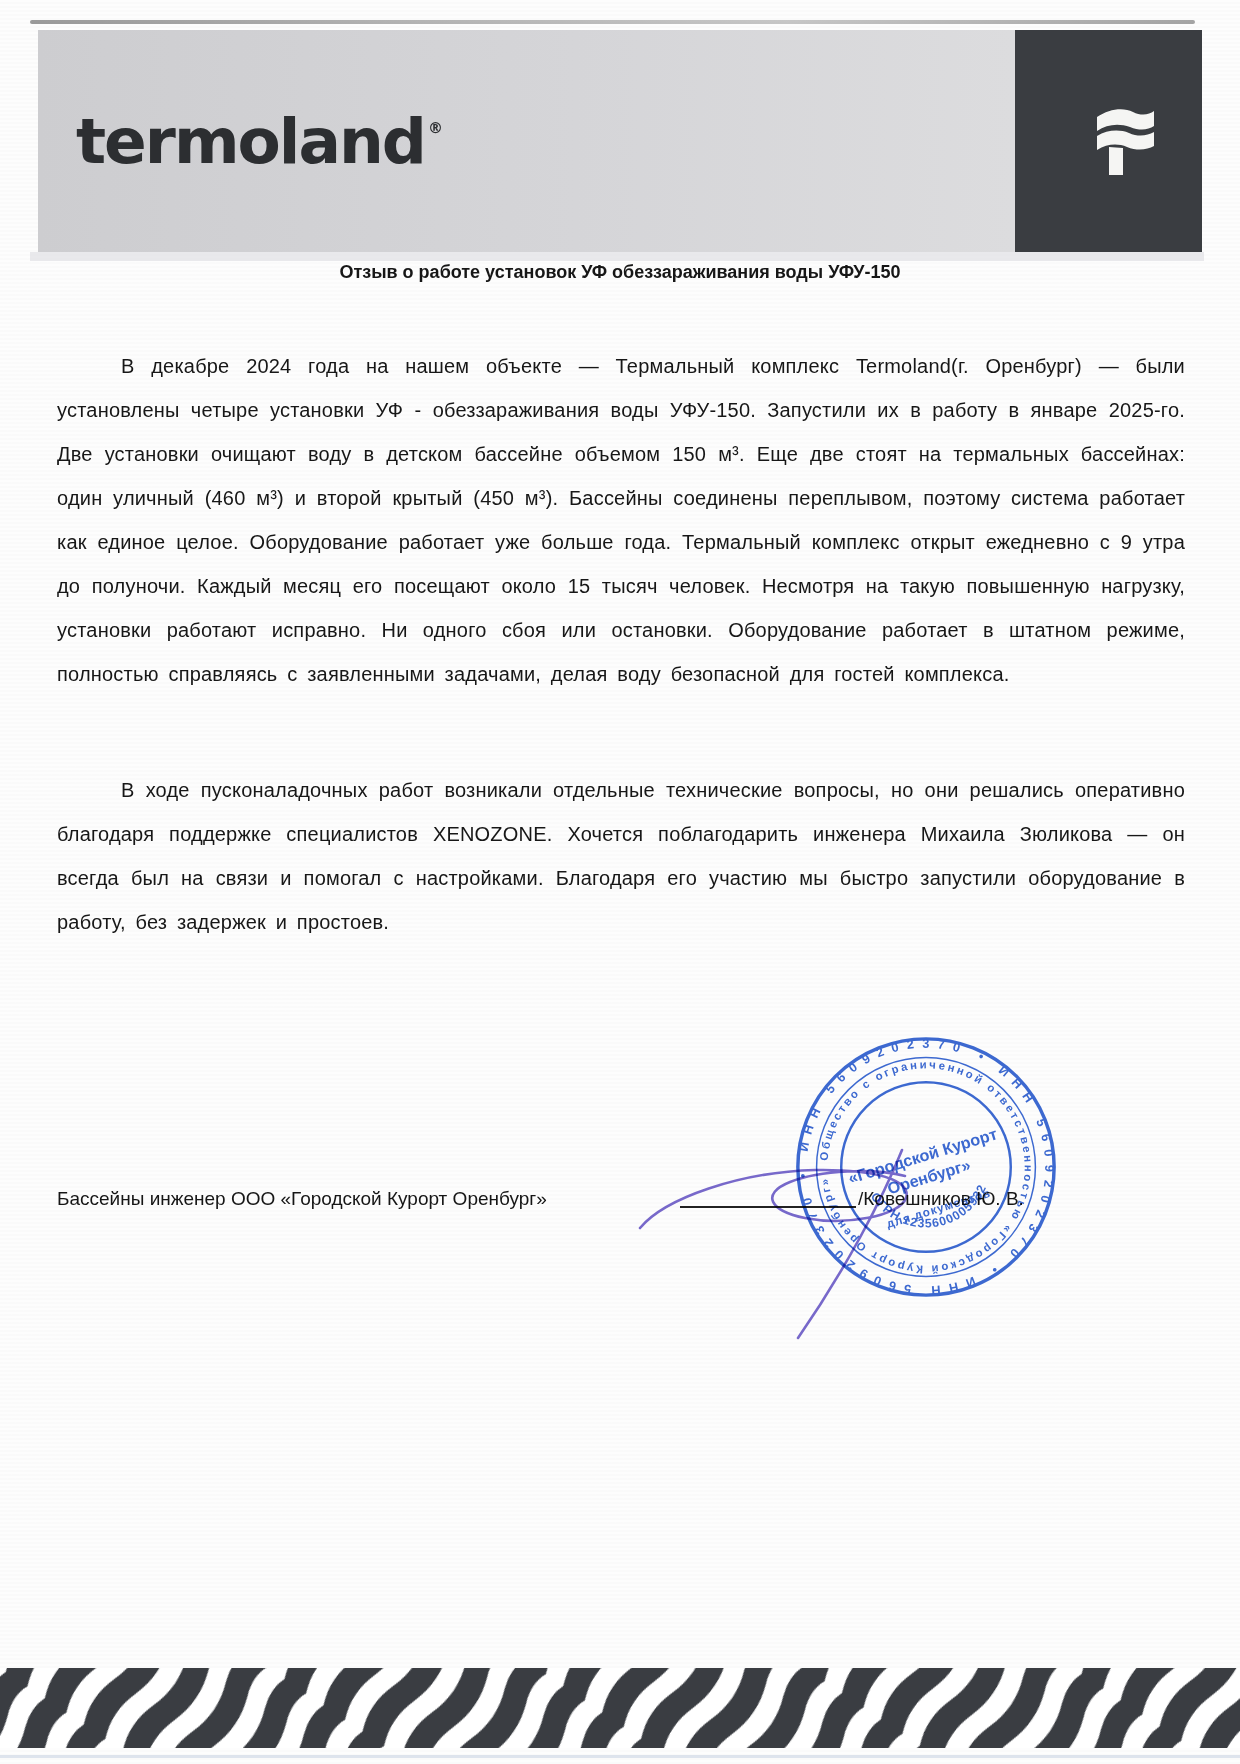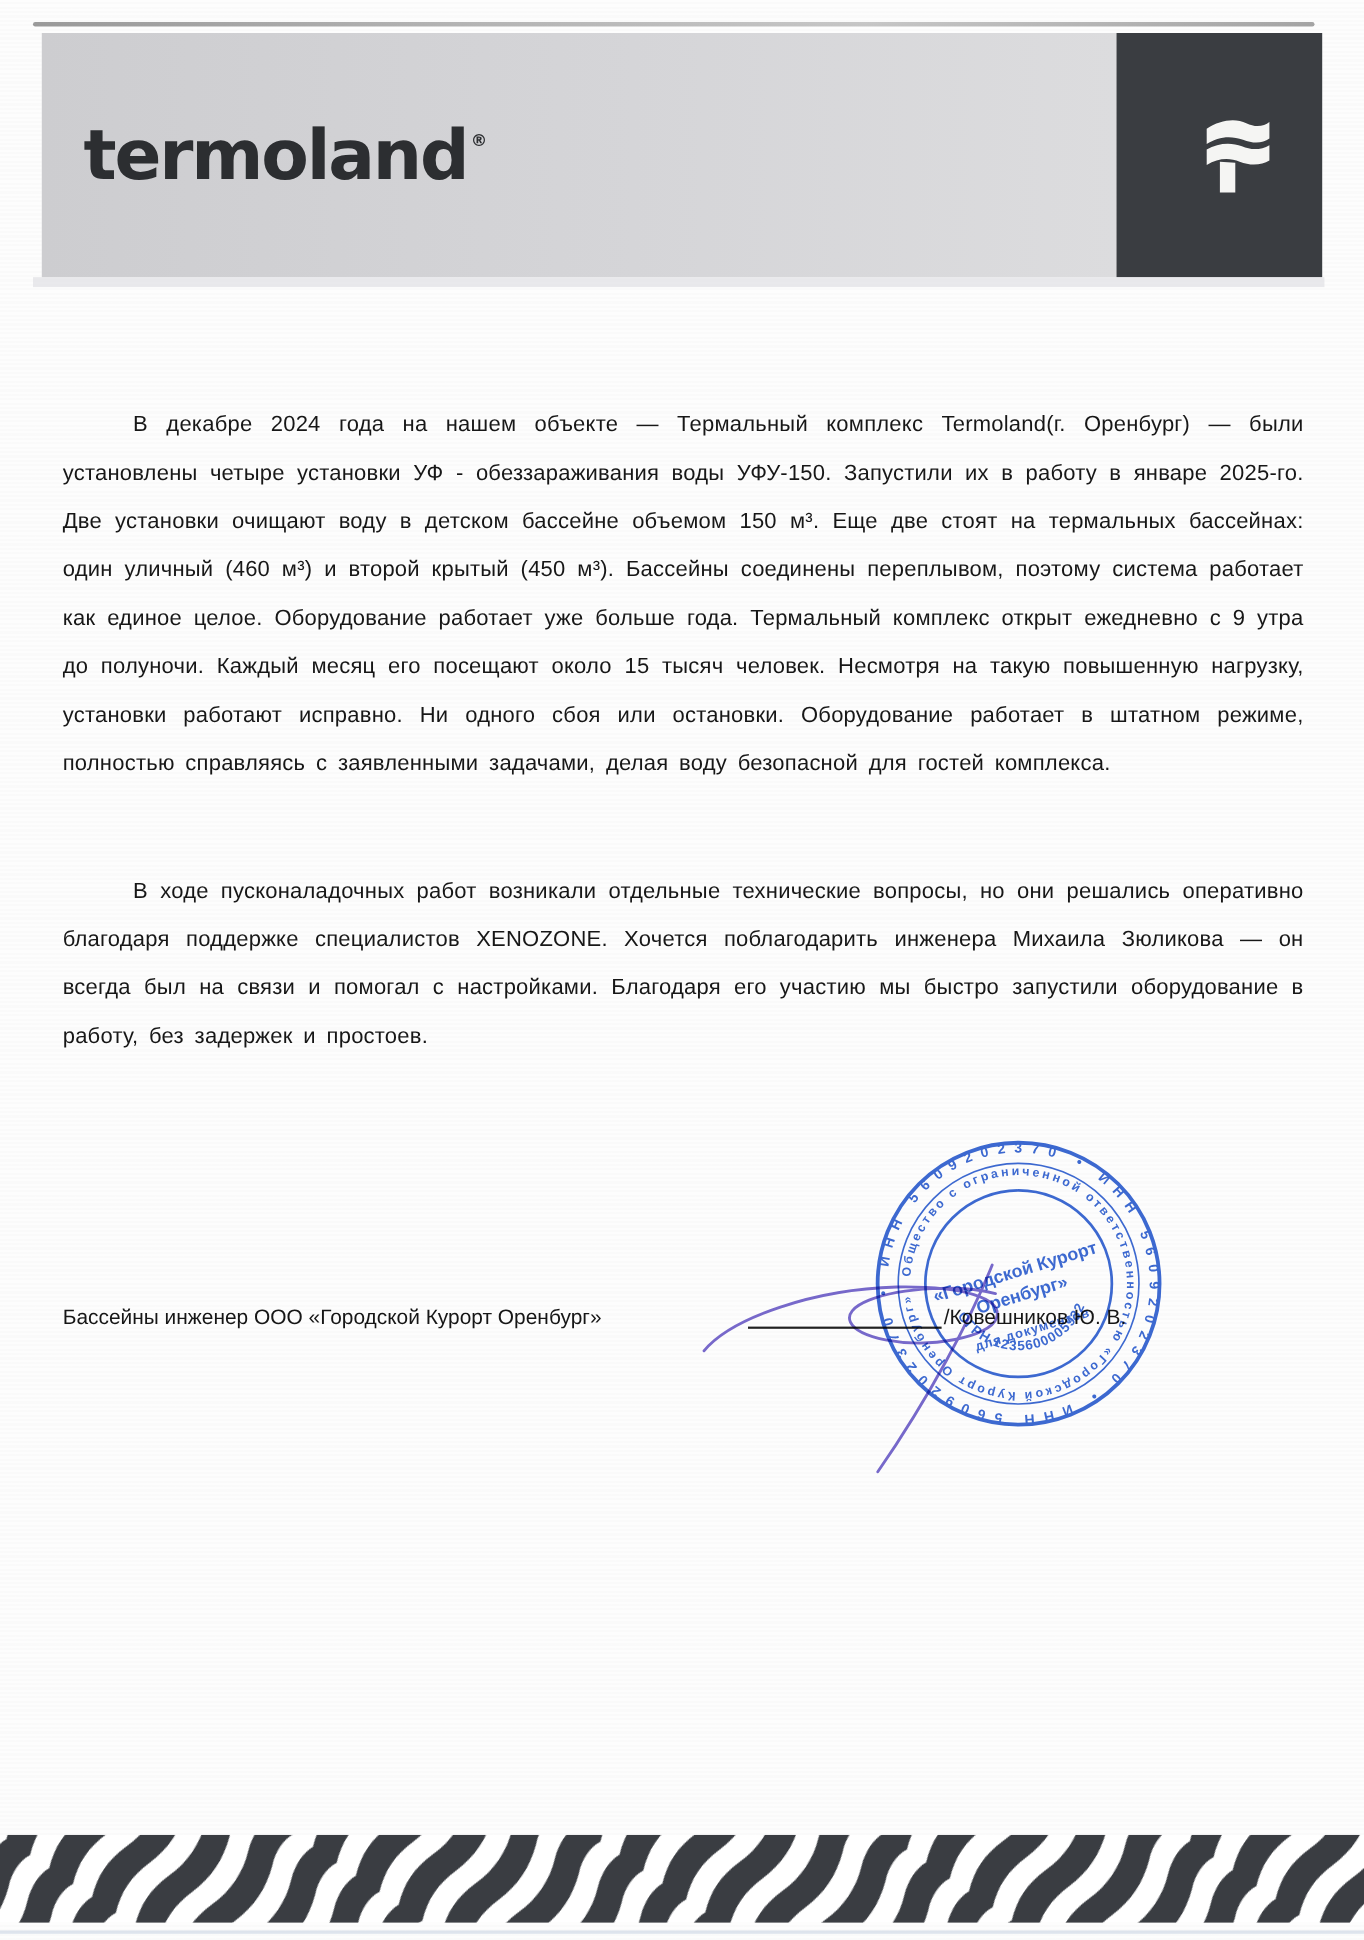--- a/index.html
+++ b/index.html
@@ -23,21 +23,21 @@
   .banner-gray{flex:1;background:linear-gradient(90deg,#cdcdd0,#d5d5d8 55%,#dcdcde);
     display:flex;align-items:center;padding-left:38px;box-sizing:border-box;text-align:right;}
   .brand{font-family:"DejaVu Sans", sans-serif;font-weight:bold;
     font-size:63px;letter-spacing:-2px;color:#2c2e31;line-height:1;position:relative;}
   .reg-mark{font-size:15px;font-weight:bold;color:#2c2e31;position:relative;top:-30px;left:3px;}
   .banner-dark{width:187px;background:#3a3d41;display:flex;align-items:center;justify-content:center;}
   .banner-shadow{position:absolute;left:30px;top:252px;width:1174px;height:9px;background:#e4e4e7;opacity:.8;}
   
   .title{position:absolute;left:56px;top:262px;width:1128px;text-align:center;
     font-size:18px;font-weight:600;color:#161616;}
-  .body-text{position:absolute;left:57px;top:364px;width:1128px;
+  .body-text{position:absolute;left:57px;top:344px;width:1128px;
     font-size:20px;line-height:44px;text-align:justify;color:#171717;
     word-spacing:4px;letter-spacing:.2px;}
   .body-text p{margin:0;text-indent:64px;}
   .body-text p + p{margin-top:72px;}
   
   .sig-title{position:absolute;left:57px;top:1188px;font-size:19px;color:#161616;}
   .sig-line{position:absolute;left:680px;top:1206px;width:176px;border-top:2px solid #222;}
   .sig-name{position:absolute;left:858px;top:1188px;font-size:19px;color:#161616;}
   
   .stamp{position:absolute;left:788px;top:1029px;width:276px;height:276px;
@@ -64,20 +64,21 @@
         <g fill="#f5f5f3">
           <path d="M38,26 C50,18 64,16 74,21 C82,25 90,24 95,20 L95,35 C89,39 81,40 71,36 C60,32 48,33 38,40 Z"></path>
           <path d="M38,45 C48,39 60,38 70,42 C79,46 88,45 95,41 L95,55 C88,59 78,60 68,56 C58,52 48,53 38,59 Z"></path>
           <path d="M50,56 L64,57 L64,84 L50,84 Z"></path>
         </g>
       </svg>
     </div>
   </div>
   <div class="banner-shadow"></div>
 
+  <div class="title">Отзыв о работе установок УФ обеззараживания воды УФУ-150</div>
 
   <div class="body-text">
     <p>В декабре 2024 года на нашем объекте — Термальный комплекс Termoland(г. Оренбург) — были установлены четыре установки УФ - обеззараживания воды УФУ-150.  Запустили их в работу в январе 2025-го. Две установки очищают воду в детском бассейне объемом 150 м³. Еще две стоят на термальных бассейнах: один уличный (460 м³) и второй крытый (450 м³). Бассейны соединены переплывом, поэтому система работает как единое целое. Оборудование работает уже больше года. Термальный комплекс открыт ежедневно с 9 утра до полуночи. Каждый месяц его посещают около 15 тысяч человек. Несмотря на такую повышенную нагрузку, установки работают исправно. Ни одного сбоя или остановки. Оборудование работает в штатном режиме, полностью справляясь с заявленными задачами, делая воду безопасной для гостей комплекса.</p>
     <p>В ходе пусконаладочных работ возникали отдельные технические вопросы, но они решались оперативно благодаря поддержке специалистов XENOZONE. Хочется поблагодарить инженера Михаила Зюликова — он всегда был на связи и помогал с настройками. Благодаря его участию мы быстро запустили оборудование в работу, без задержек и простоев.</p>
   </div>
 
   <div class="sig-title">Бассейны инженер ООО «Городской Курорт Оренбург»</div>
   <div class="sig-line"></div>
   <div class="sig-name">/Ковешников Ю. В.</div>
 

